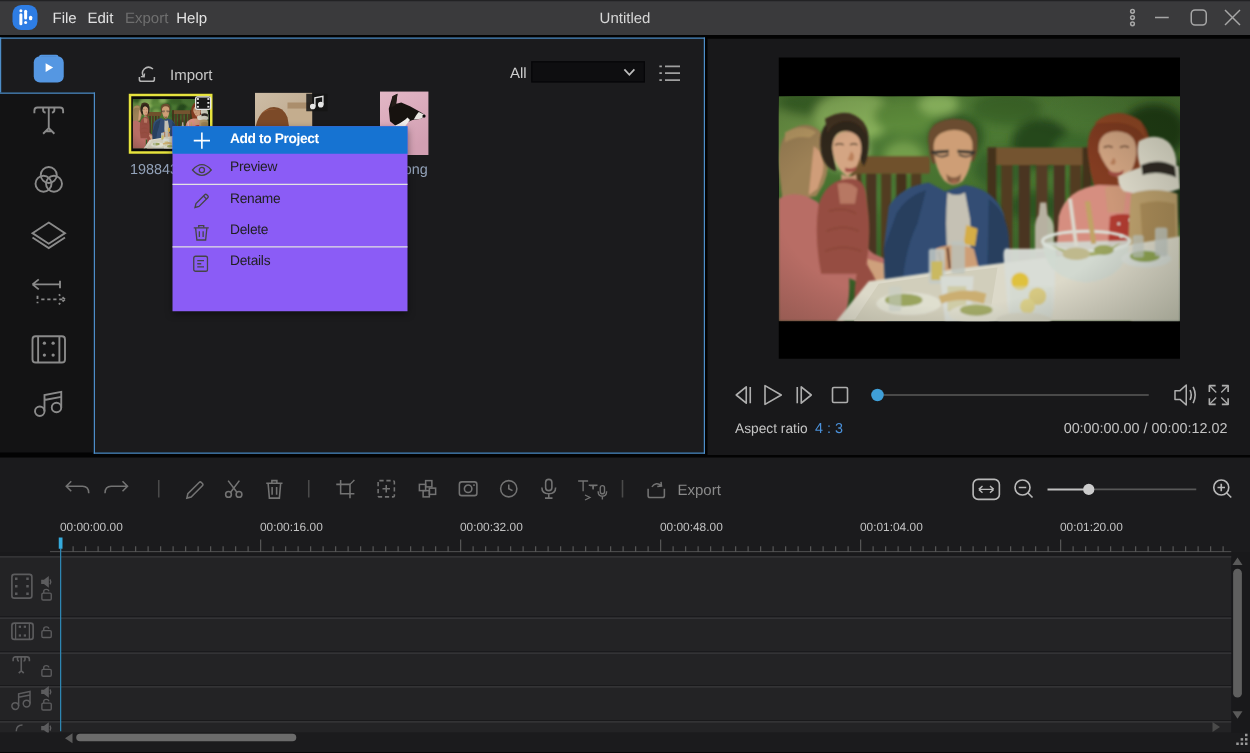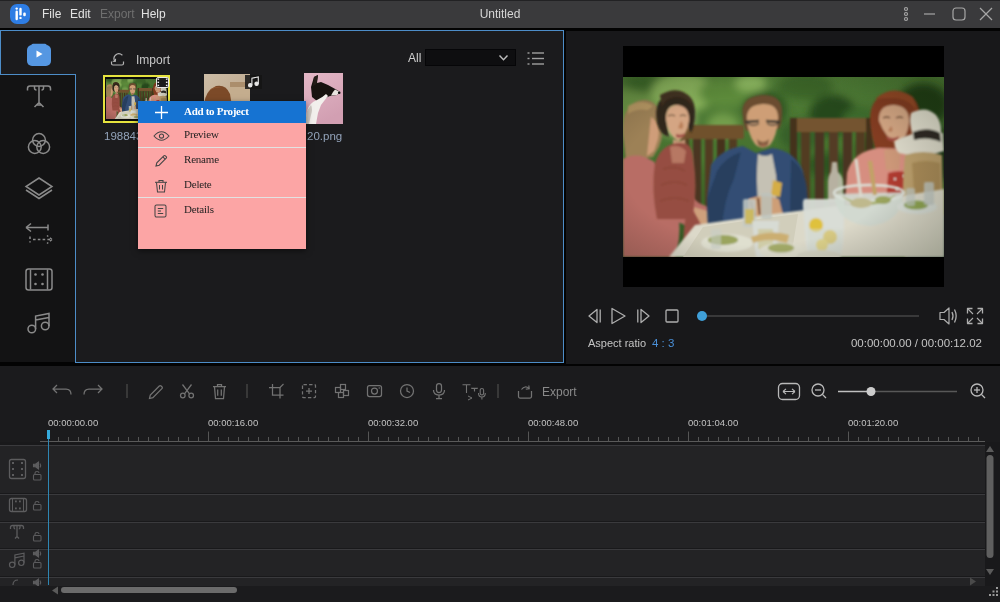--- a/index.html
+++ b/index.html
@@ -355,21 +355,21 @@
       <path d="M10 4 L14 2 L13 10 L17 9 L24 12 L33 17 L36 19 L33 22 L26 23 L19 26 L13 28 L8 24 L7 14 Z" fill="#17120f"></path>
       <path d="M10 4 L14 2 L12.5 11 L9 13 Z" fill="#241c17"></path>
       <path d="M31 16.5 L36 19 L33 22 L27 22.5 Q29 18.5 31 16.5 Z" fill="#e9e4e0"></path>
       <path d="M13 27 Q19 24 22 21 L24 23 Q20 28 17 32 L14 40 L12 51 L1 51 L3 38 Q5 30 13 27 Z" fill="#f2efec"></path>
       <path d="M7 32 Q9 36 7 42 L5 51 L1 51 L3 38 Z" fill="#cfc8c2"></path>
       <circle cx="35.2" cy="19.8" r="1.3" fill="#0a0a0a"></circle>
     </svg>
   </div>
   <div class="abs" style="left:307px;top:130px;font-size:11.5px;color:#93a3ba;">20.png</div>
 
-  <div class="abs" style="left:138px;top:101px;width:168px;height:148px;background:#fca5a5;box-shadow:0 2px 6px rgba(0,0,0,0.5);z-index:5;font-family:Liberation Serif, serif;">
+  <div class="abs" style="left:138px;top:101px;width:188px;height:148px;background:#8b5cf6;box-shadow:0 2px 6px rgba(0,0,0,0.5);z-index:5;">
     <div style="position:relative;height:22px;background:#1673d2;">
       <svg style="position:absolute;left:16px;top:4px;" width="15" height="15" viewBox="0 0 15 15">
         <path d="M7.5 1 L7.5 14 M1 7.5 L14 7.5" stroke="#fff" stroke-width="1.3"></path>
       </svg>
       <div style="position:absolute;left:46px;top:4px;font-size:11px;font-weight:600;letter-spacing:-0.3px;color:#fff;">Add to Project</div>
     </div>
     <div style="position:relative;height:25px;border-bottom:1px solid #e2e2e2;padding-left:24px;">
       <svg style="position:absolute;left:15px;top:7px;" width="17" height="12" viewBox="0 0 17 12">
         <g stroke="#454545" fill="none" stroke-width="1.05">
           <path d="M1 6 Q8.5 -2.5 16 6 Q8.5 14.5 1 6 Z"></path>

